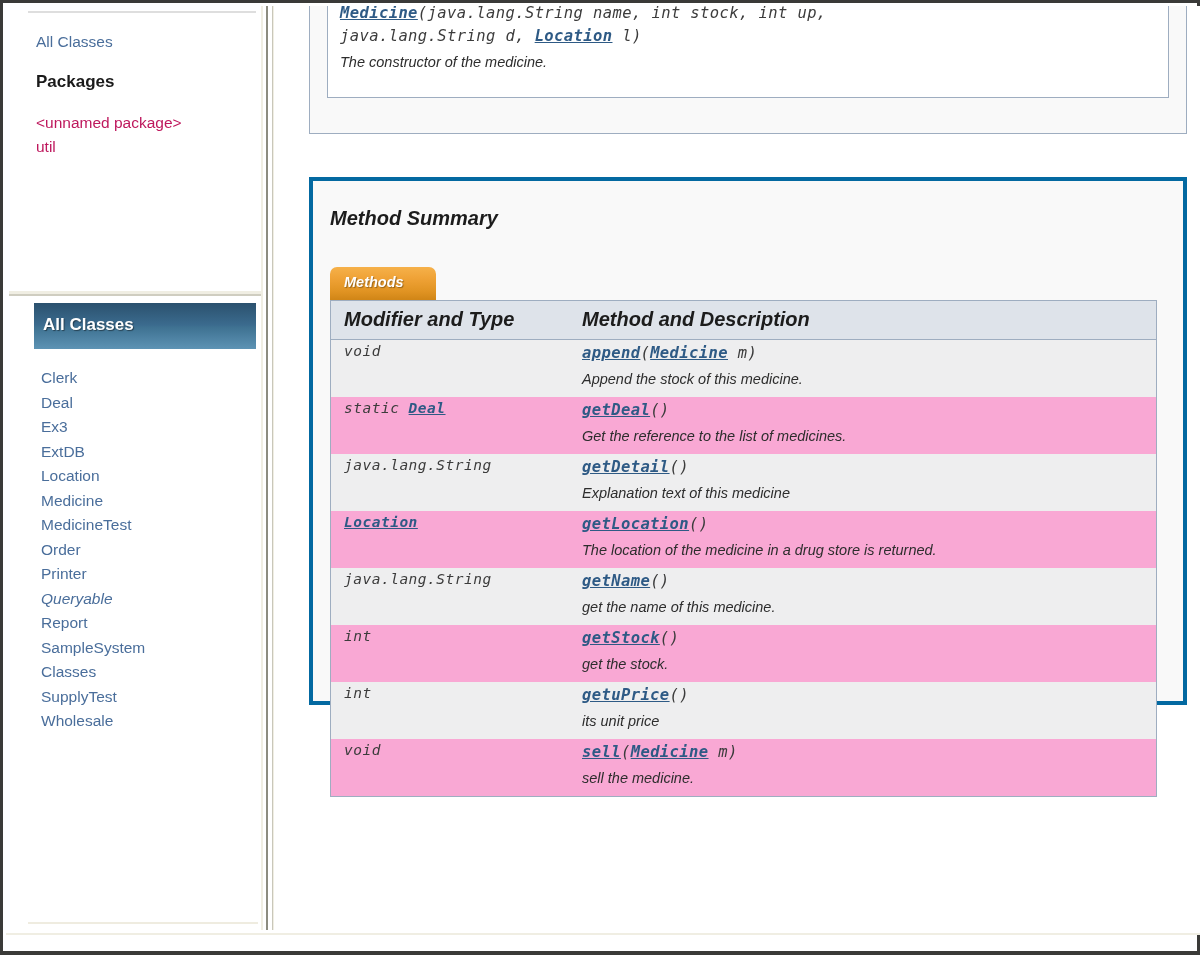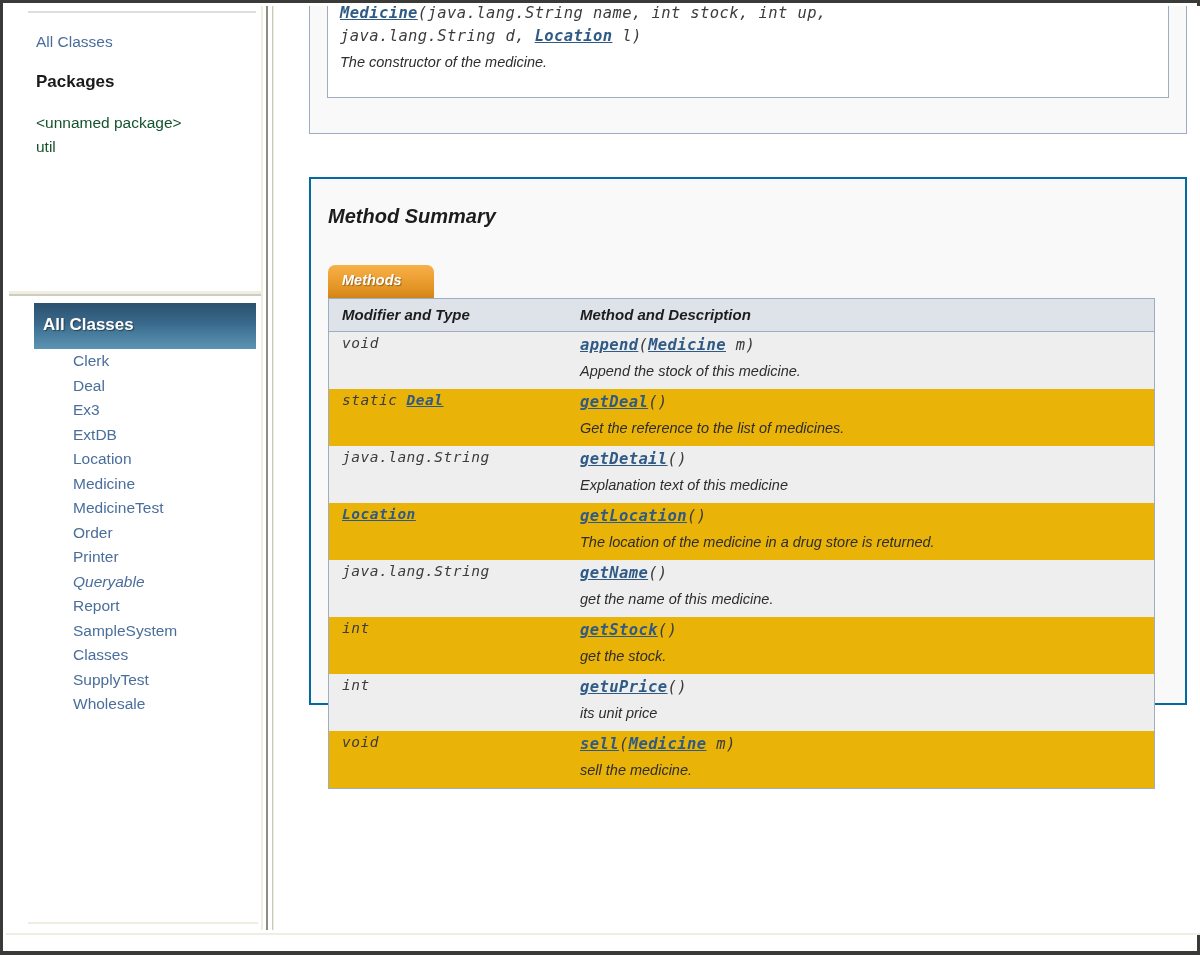--- a/index.html
+++ b/index.html
@@ -85,21 +85,21 @@
   .pkg-heading {
     font-size: 17px;
     font-weight: bold;
     color: #1a1a1a;
     line-height: 22px;
     margin-bottom: 18px;
   }
   .pkg-item {
     display: block;
     font-size: 15.5px;
-    color: #14532d;
+    color: #be185d;
     line-height: 24px;
     text-decoration: none;
     white-space: nowrap;
   }
 
   
   #left-subframe-top-rule {
     position: absolute;
     left: 3px;
     top: 285px;
@@ -130,22 +130,22 @@
   .allclasses-bar .title {
     position: absolute;
     left: 9px;
     top: 12px;
     color: #ffffff;
     font-size: 17px;
     font-weight: bold;
     text-shadow: 1px 1px 1px rgba(0,0,0,0.45);
   }
   .class-list {
+    padding-top: 17px;
     padding-left: 7px;
-    margin-left: 32px;
   }
   .class-item {
     display: block;
     font-size: 15.5px;
     color: #4a6e9b;
     line-height: 24.5px;
     text-decoration: none;
     white-space: nowrap;
   }
   .class-item.iface { font-style: italic; }
@@ -207,21 +207,21 @@
     padding-top: 4px;
   }
 
   
   #method-summary-panel {
     position: absolute;
     left: 28px;
     top: 171px;
     width: 878px;
     height: 528px;
-    border: 2px solid #0369a1;
+    border: 4px solid #0369a1;
     background: #f9f9f9;
     box-sizing: border-box;
   }
   .block-title {
     position: absolute;
     left: 17px;
     top: 26px;
     font-size: 20px;
     font-weight: bold;
     color: #1c1c1c;
@@ -253,34 +253,34 @@
     left: 17px;
     top: 119px;
     width: 827px;
     border-collapse: collapse;
     border: 1px solid #9eadc0;
     background: #ffffff;
   }
   table.summary-table th {
     background: #dee3ea;
     text-align: left;
-    font-size: 15px;
+    font-size: 20px;
     font-weight: bold;
     color: #1c1c1c;
     padding: 7px 6px 8px 13px;
     border-bottom: 1px solid #9eadc0;
   }
   table.summary-table th.col-first { width: 219px; }
   table.summary-table td {
     vertical-align: top;
     padding: 3px 6px 8px 13px;
     border: none;
   }
   table.summary-table tr.alt td { background: #eeeeef; }
-  table.summary-table tr.reg td { background: #eab308; }
+  table.summary-table tr.reg td { background: #f9a8d4; }
 
   td.col-type {
     font-family: "DejaVu Sans Mono", "Liberation Mono", monospace;
     font-size: 14.5px;
     color: #3c3c3c;
     letter-spacing: 0.5px;
     white-space: nowrap;
     width: 219px;
   }
   td.col-type .typelink {

